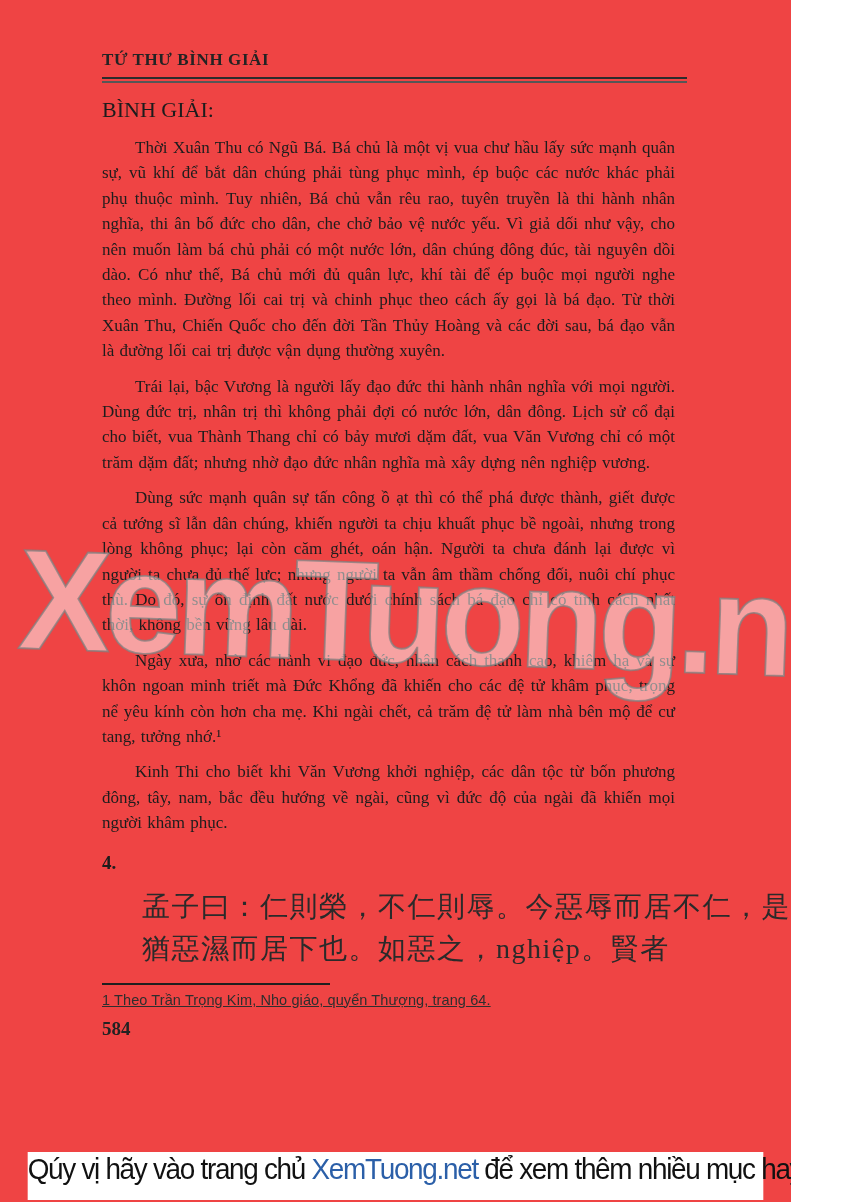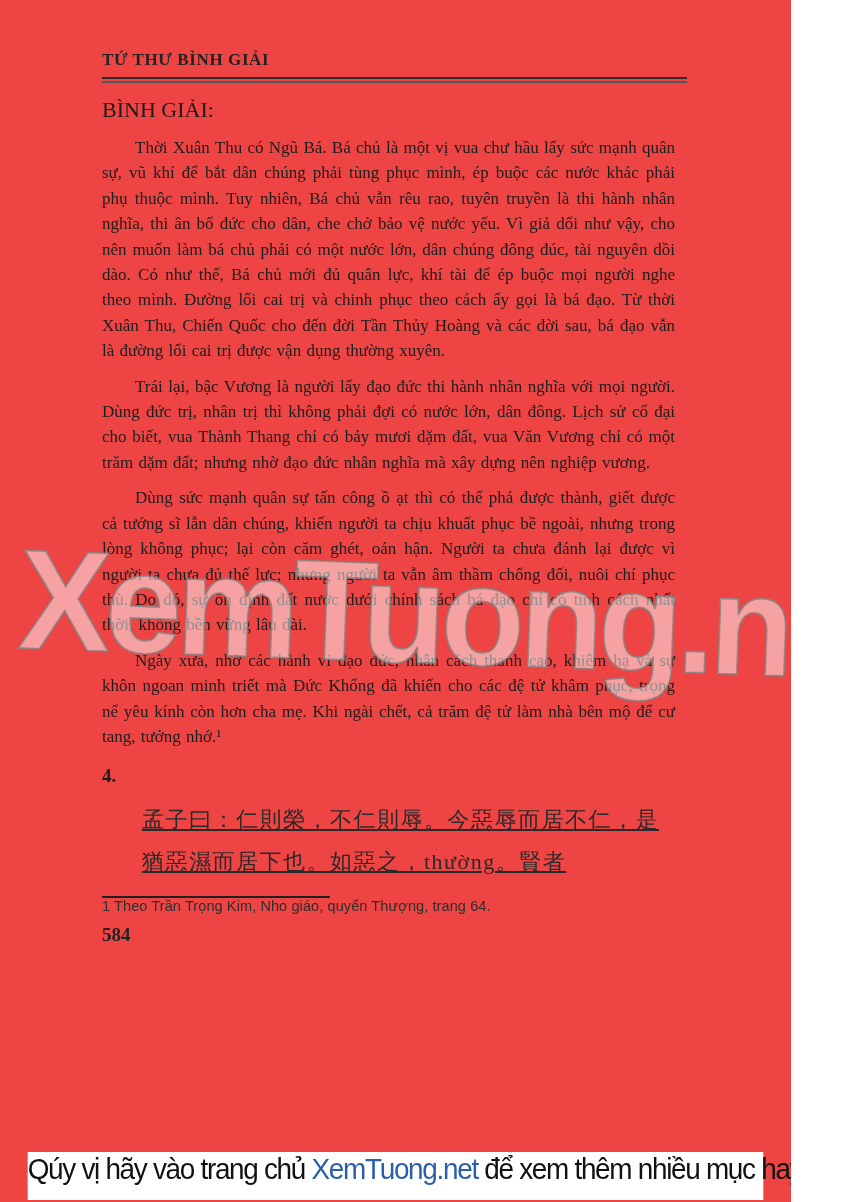--- a/index.html
+++ b/index.html
@@ -51,38 +51,39 @@
   .section-number {
     font-size: 19px;
     font-weight: 700;
     margin: 16px 0 12px 0;
     color: #1c1c1c;
   }
   .chinese-quote {
     margin: 4px 0 0 40px;
   }
   .chinese-quote .cjk-line {
-    font-size: 22px;
+    font-size: 28px;
     line-height: 42px;
     letter-spacing: 1.5px;
     color: #2a2a2a;
     white-space: nowrap;
     font-family: "Liberation Serif", "DejaVu Serif", serif;
-    text-decoration: underline;
   }
   .footnote-rule {
     width: 228px;
     border-top: 2px solid #1f1f1f;
     margin-top: 13px;
   }
   .footnote {
+    margin-top: 7px;
     font-family: "Liberation Sans", "DejaVu Sans", sans-serif;
     font-size: 14.5px;
     color: #2e2e2e;
     letter-spacing: 0.1px;
+    text-decoration: underline;
   }
   .page-number {
     margin-top: 10px;
     font-size: 19px;
     font-weight: 700;
     color: #222222;
   }
   .watermark {
     position: absolute;
     top: 528px;
@@ -134,27 +135,28 @@
 
     <div class="header-rule"></div>
 
     <div class="section-heading">BÌNH GIẢI:</div>
 
     <div class="body-text">
       <p>Thời Xuân Thu có Ngũ Bá. Bá chủ là một vị vua chư hầu lấy sức mạnh quân sự, vũ khí để bắt dân chúng phải tùng phục mình, ép buộc các nước khác phải phụ thuộc mình. Tuy nhiên, Bá chủ vẫn rêu rao, tuyên truyền là thi hành nhân nghĩa, thi ân bố đức cho dân, che chở bảo vệ nước yếu. Vì giả dối như vậy, cho nên muốn làm bá chủ phải có một nước lớn, dân chúng đông đúc, tài nguyên dồi dào. Có như thế, Bá chủ mới đủ quân lực, khí tài để ép buộc mọi người nghe theo mình. Đường lối cai trị và chinh phục theo cách ấy gọi là bá đạo. Từ thời Xuân Thu, Chiến Quốc cho đến đời Tần Thủy Hoàng và các đời sau, bá đạo vẫn là đường lối cai trị được vận dụng thường xuyên.</p>
       <p>Trái lại, bậc Vương là người lấy đạo đức thi hành nhân nghĩa với mọi người. Dùng đức trị, nhân trị thì không phải đợi có nước lớn, dân đông. Lịch sử cổ đại cho biết, vua Thành Thang chỉ có bảy mươi dặm đất, vua Văn Vương chỉ có một trăm dặm đất; nhưng nhờ đạo đức nhân nghĩa mà xây dựng nên nghiệp vương.</p>
       <p>Dùng sức mạnh quân sự tấn công ồ ạt thì có thể phá được thành, giết được cả tướng sĩ lẫn dân chúng, khiến người ta chịu khuất phục bề ngoài, nhưng trong lòng không phục; lại còn căm ghét, oán hận. Người ta chưa đánh lại được vì người ta chưa đủ thế lực; nhưng người ta vẫn âm thầm chống đối, nuôi chí phục thù. Do đó, sự ổn định đất nước dưới chính sách bá đạo chỉ có tính cách nhất thời, không bền vững lâu dài.</p>
       <p>Ngày xưa, nhờ các hành vi đạo đức, nhân cách thanh cao, khiêm hạ và sự khôn ngoan minh triết mà Đức Khổng đã khiến cho các đệ tử khâm phục, trọng nể yêu kính còn hơn cha mẹ. Khi ngài chết, cả trăm đệ tử làm nhà bên mộ để cư tang, tưởng nhớ.¹</p>
+      <p>Kinh Thi cho biết khi Văn Vương khởi nghiệp, các dân tộc từ bốn phương đông, tây, nam, bắc đều hướng về ngài, cũng vì đức độ của ngài đã khiến mọi người khâm phục.</p>
     </div>
 
     <div class="section-number">4.</div>
 
     <div class="chinese-quote">
       <div class="cjk-line">孟子曰：仁則榮，不仁則辱。今惡辱而居不仁，是</div>
-      <div class="cjk-line">猶惡濕而居下也。如惡之，thường。賢者</div>
+      <div class="cjk-line">猶惡濕而居下也。如惡之，nghiệp。賢者</div>
     </div>
 
     <div class="footnote-rule"></div>
 
     <div class="footnote">1 Theo Trần Trọng Kim, Nho giáo, quyển Thượng, trang 64.</div>
 
     <div class="page-number">584</div>
 
   </div>
 

